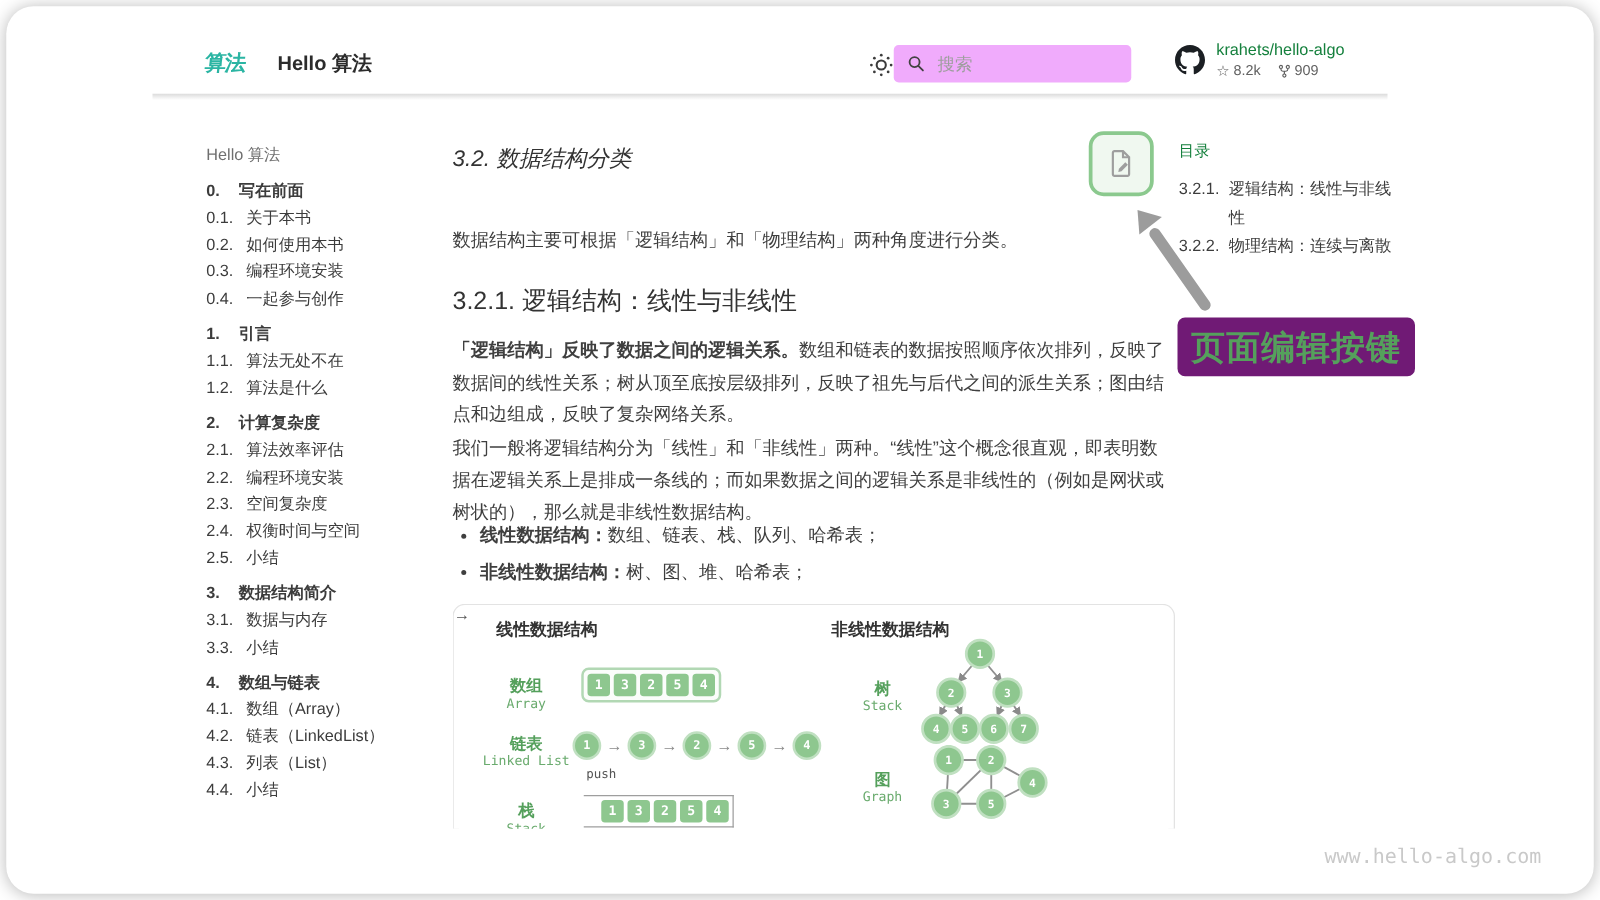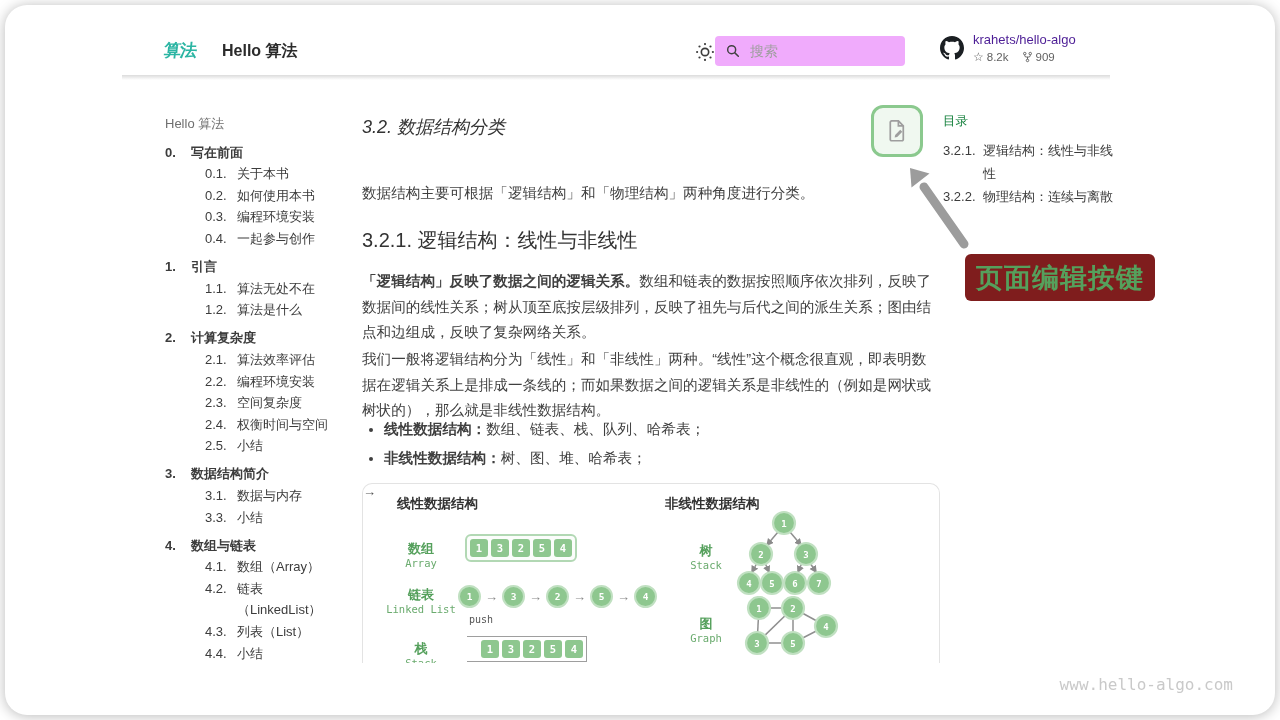--- a/index.html
+++ b/index.html
@@ -15,32 +15,32 @@
   .site-title { position: absolute; left: 100px; top: 12px; font-size: 16px; font-weight: bold; color: #2b2b2b; cursor: pointer; }
   .theme-icon { position: absolute; left: 572px; top: 12px; width: 22px; height: 22px; cursor: pointer; }
   .searchbox { position: absolute; left: 593px; top: 7px; width: 190px; height: 30px;
     background: #f0abfc; border-radius: 4px; display: flex; align-items: center; padding: 0 10px; }
   .searchbox svg { flex: 0 0 auto; margin-right: 9px; }
   .searchbox input { border: none; outline: none; background: transparent; font-size: 14px;
     color: #333; width: 140px; font-family: inherit; }
   .searchbox input::placeholder { color: #9e9e9e; }
   .gh { position: absolute; left: 818px; top: 3px; display: flex; align-items: center; cursor: pointer; }
   .gh-icon { width: 24px; height: 24px; margin-right: 9px; }
-  .gh-repo { font-size: 13px; color: #4c1d95; line-height: 16px; }
+  .gh-repo { font-size: 13px; color: #15803d; line-height: 16px; }
   .gh-stats { font-size: 11.5px; color: #616161; display: flex; align-items: center; gap: 3px; margin-top: 2px; }
   .gh-stats .sep { width: 7px; }
   .star-icon::before { content: "☆"; font-size: 12px; }
   .hdr-shadow { position: absolute; left: 117px; top: 70px; width: 988px; height: 5px;
     background: linear-gradient(to bottom, rgba(0,0,0,.14), rgba(0,0,0,0)); }
 
   
   .sidebar { position: absolute; left: 160px; top: 108px; width: 180px; font-size: 13px; color: #3c3c3c; }
   .nav-root  { line-height: 21.6px; color: #6f6f6f; margin-bottom: 7px; }
   .nav-sec   { line-height: 21.6px; font-weight: bold; margin-top: 6.5px; display: flex; cursor: pointer; }
-  .nav-item  { line-height: 21.6px; display: flex; cursor: pointer; margin-left: 40px; }
+  .nav-item  { line-height: 21.6px; display: flex; cursor: pointer; }
   .nav-sec .num  { min-width: 26px; }
   .nav-item .num { min-width: 32px; }
   .nav-item.active { color: #2bb5a3; }
 
   
   .main { position: absolute; left: 357px; top: 96px; width: 578px; color: #3f3f3f; }
   .h1 { position: absolute; top: 14px; left: 0; font-size: 18px; font-weight: 400; color: #333; font-style: italic; }
   .p-intro { position: absolute; top: 80px; left: 0; width: 578px; font-size: 14.6px; line-height: 25.5px; }
   .h2 { position: absolute; top: 126px; left: 0; font-size: 20px; font-weight: 400; color: #333; }
   .p1 { position: absolute; top: 168px; left: 0; width: 578px; font-size: 14.6px; line-height: 25.5px; }
@@ -77,22 +77,22 @@
   .toc-title { font-size: 12.5px; color: #15803d; margin-bottom: 9px; }
   .toc-item { font-size: 13px; color: #3c3c3c; line-height: 23px; display: flex; cursor: pointer; }
   .toc-item .num { min-width: 40px; }
 
   
   .editbtn { position: absolute; left: 866px; top: 100px; width: 52px; height: 52px;
     border: 3.5px solid #8bc98e; background: #f0f8f0; border-radius: 12px;
     display: flex; align-items: center; justify-content: center; cursor: pointer; }
   .ann-arrow { position: absolute; left: 893px; top: 157px; }
   .ann-label { position: absolute; left: 937px; top: 249px; width: 190px; height: 47px;
-    background: #7f1d1d; border-radius: 6px; display: flex; align-items: center; justify-content: center;
-    font-size: 27px; font-weight: bold; color: #55a05c; letter-spacing: 1px; margin-left: 23px; }
+    background: #701a75; border-radius: 6px; display: flex; align-items: center; justify-content: center;
+    font-size: 27px; font-weight: bold; color: #55a05c; letter-spacing: 1px; }
 
   
   .watermark { position: absolute; right: 42px; bottom: 21px; font-size: 16px; color: #c9c9c9;
     font-family: "DejaVu Sans Mono", monospace; }
 </style>
 </head>
 <body>
 
 <div class="card">
 

